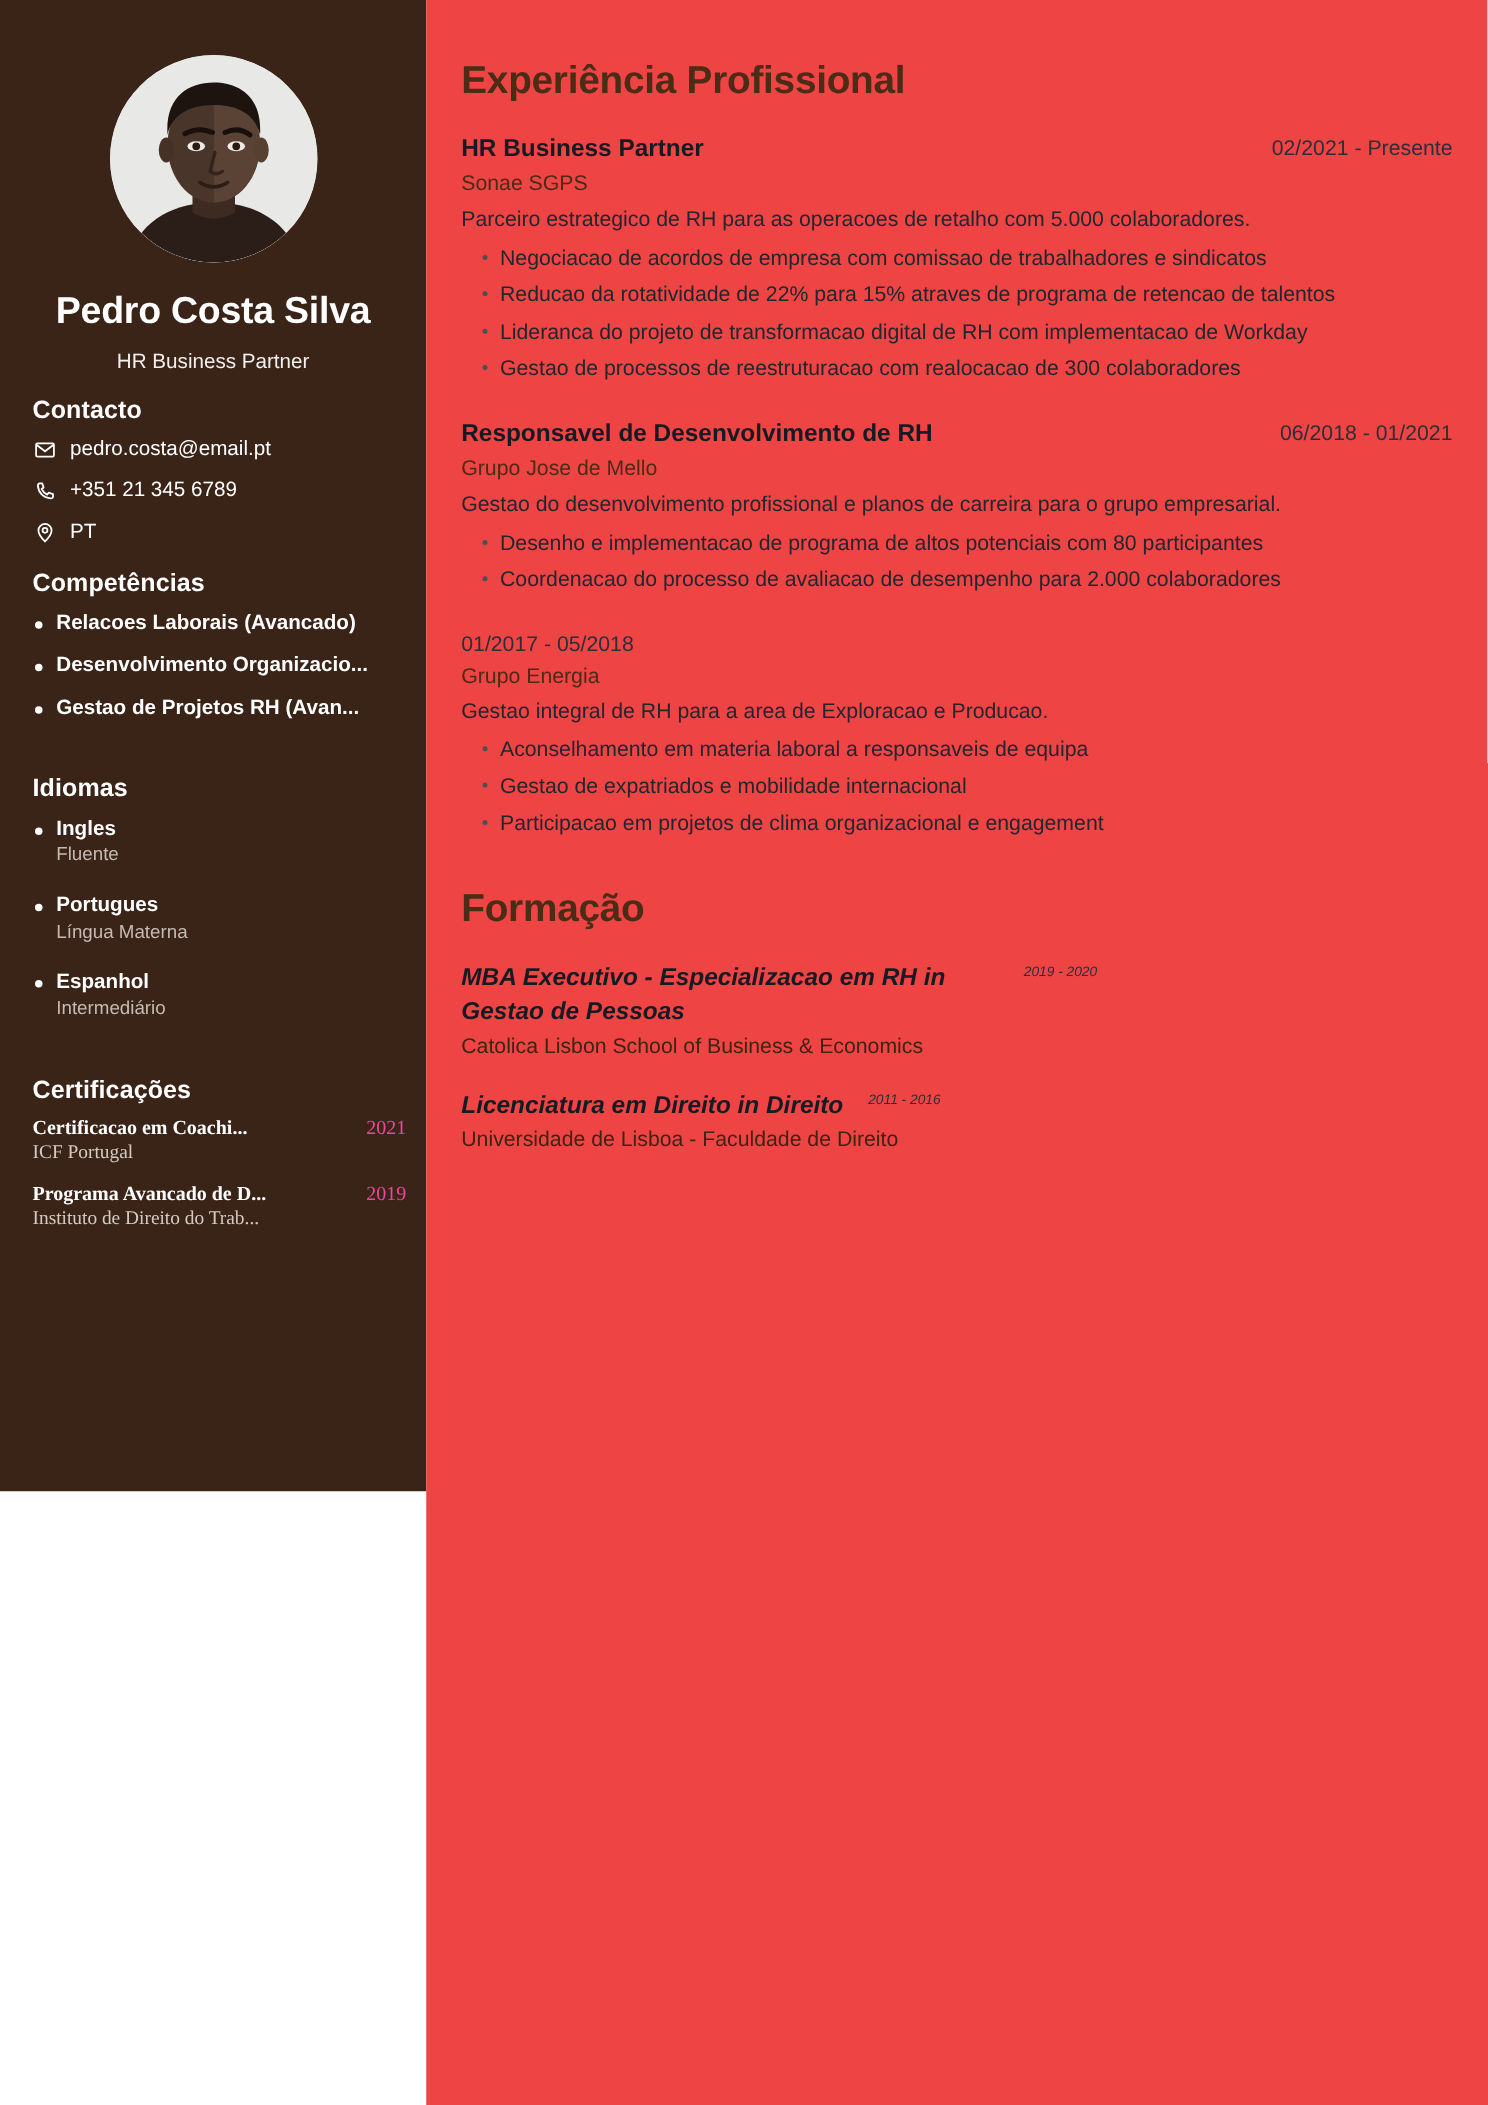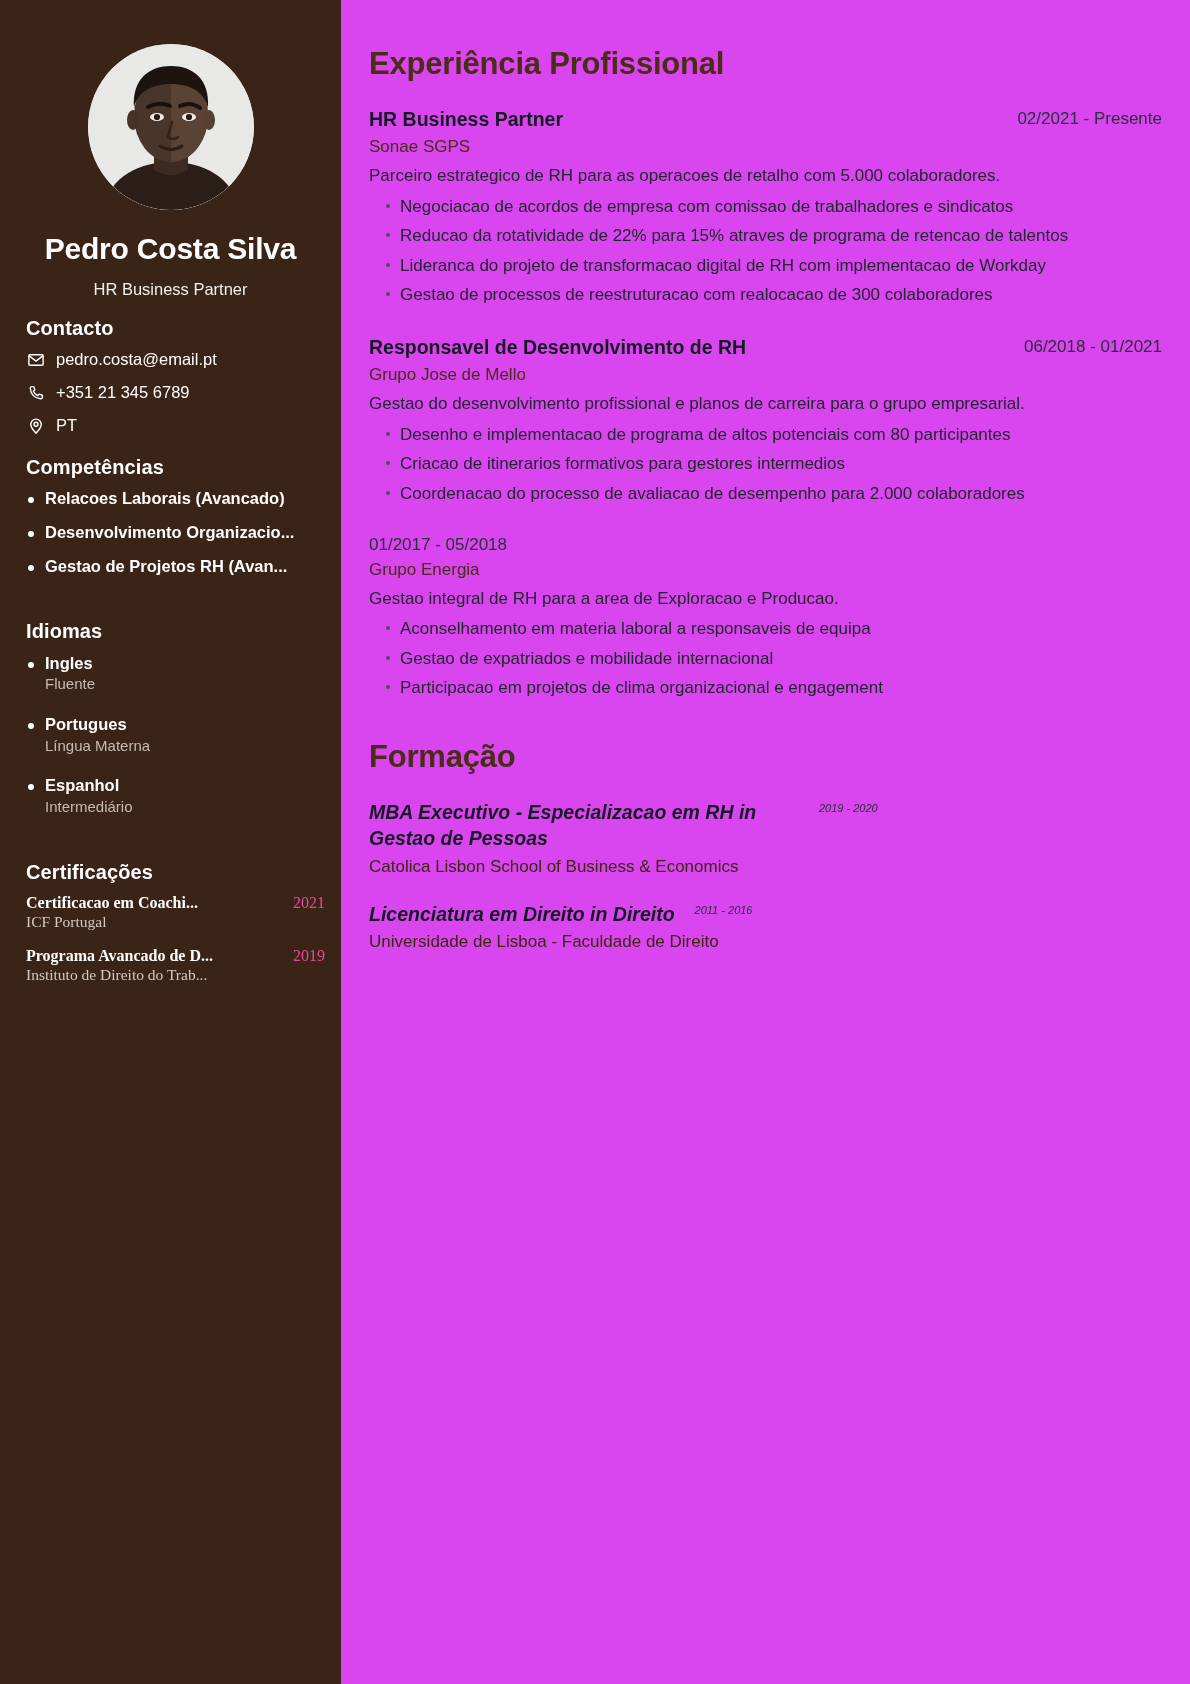--- a/index.html
+++ b/index.html
@@ -20,21 +20,21 @@
     overflow: hidden;
   }
 
   
   .sidebar {
     width: 341px;
     flex: 0 0 341px;
     background: #3a2418;
     padding: 40px 16px 30px 16px;
     color: #ffffff;
-    height: 1684px;
+    height: 1193px;
   }
 
   .avatar-wrap {
     display: flex;
     justify-content: center;
     margin-top: 4px;
     margin-bottom: 22px;
   }
   .avatar {
     width: 166px;
@@ -175,21 +175,21 @@
     margin-top: 1px;
     white-space: nowrap;
     overflow: hidden;
     text-overflow: ellipsis;
   }
 
   
   .main {
     flex: 1 1 auto;
     padding: 46px 28px 40px 28px;
-    background: #d946ef;
+    background: #ef4444;
     min-width: 0;
   }
 
   .section-title {
     font-size: 31px;
     font-weight: bold;
     color: #4a2c17;
     margin-bottom: 24px;
     letter-spacing: -0.2px;
   }
@@ -437,21 +437,20 @@
 
     <section class="entry">
       <div class="entry-head">
         <div class="entry-role">Responsavel de Desenvolvimento de RH</div>
         <div class="entry-dates">06/2018 - 01/2021</div>
       </div>
       <div class="entry-org">Grupo Jose de Mello</div>
       <div class="entry-summary">Gestao do desenvolvimento profissional e planos de carreira para o grupo empresarial.</div>
       <ul class="bullets">
         <li>Desenho e implementacao de programa de altos potenciais com 80 participantes</li>
-        <li>Criacao de itinerarios formativos para gestores intermedios</li>
         <li>Coordenacao do processo de avaliacao de desempenho para 2.000 colaboradores</li>
       </ul>
     </section>
 
     <section class="entry">
       <div class="entry-head">
         <div class="entry-dates">01/2017 - 05/2018</div>
       </div>
       <div class="entry-org">Grupo Energia</div>
       <div class="entry-summary">Gestao integral de RH para a area de Exploracao e Producao.</div>

